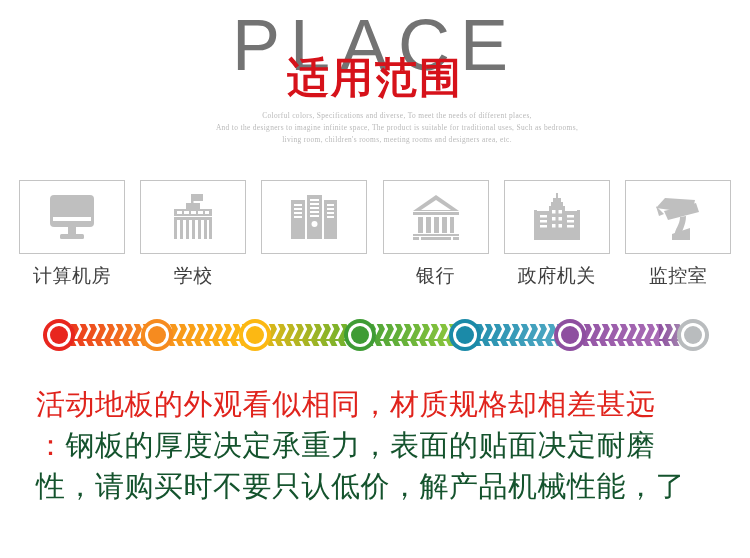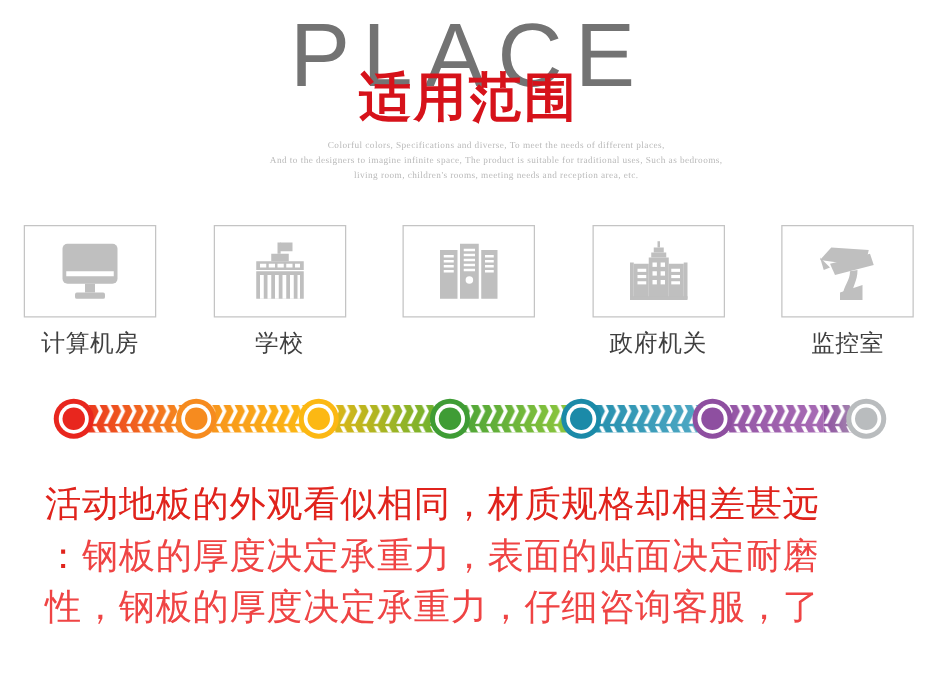--- a/index.html
+++ b/index.html
@@ -120,36 +120,36 @@
     width: 750px;
     padding: 0 36px;
     box-sizing: border-box;
     font-size: 29px;
     line-height: 41px;
     letter-spacing: 0.5px;
     color: #3a3a3a;
     text-align: left;
   }
   .tl-red { color: #e0231c; }
-  .tl-dark { color: #ef4444; }
+  .tl-dark { color: #14532d; }
   #bottom-text p { margin: 0; white-space: nowrap; }
 </style>
 </head>
 <body>
 
 <div id="header">
 
   <div id="watermark">PLACE</div>
 
   <div id="main-title">适用范围</div>
 
   <div id="subtitle">
     <div>Colorful colors, Specifications and diverse, To meet the needs of different places,</div>
     <div>And to the designers to imagine infinite space, The product is suitable for traditional uses, Such as bedrooms,</div>
-    <div>living room, children's rooms, meeting needs and reception area, etc.</div>
+    <div>living room, children's rooms, meeting rooms and designers area, etc.</div>
   </div>
 </div>
 
 <div id="icon-row">
 
   <div class="icon-cell">
     <div class="icon-box">
       <span>
         <svg width="56" height="50" viewBox="0 0 56 50">
           <rect x="6" y="3" width="44" height="32" rx="4" fill="#bfbfbf"></rect>
@@ -207,20 +207,41 @@
           <circle cx="28.5" cy="32" r="3" fill="#ffffff"></circle>
           <rect x="41" y="12" width="7" height="2" fill="#ffffff"></rect>
           <rect x="41" y="16" width="7" height="2" fill="#ffffff"></rect>
           <rect x="41" y="20" width="7" height="2" fill="#ffffff"></rect>
           <rect x="41" y="24" width="7" height="2" fill="#ffffff"></rect>
         </svg>
       </span>
     </div>
   </div>
 
+  <div class="icon-cell">
+    <div class="icon-box">
+      <span>
+        <svg width="56" height="50" viewBox="0 0 56 50">
+          <path d="M28 3 L51 19 L5 19 Z" fill="#bfbfbf"></path>
+          <path d="M28 8 L43 18 L13 18 Z" fill="#ffffff"></path>
+          <rect x="5" y="20" width="46" height="3" fill="#bfbfbf"></rect>
+          <rect x="10" y="25" width="5" height="16" fill="#bfbfbf"></rect>
+          <rect x="18" y="25" width="5" height="16" fill="#bfbfbf"></rect>
+          <rect x="26" y="25" width="5" height="16" fill="#bfbfbf"></rect>
+          <rect x="34" y="25" width="5" height="16" fill="#bfbfbf"></rect>
+          <rect x="42" y="25" width="4" height="16" fill="#bfbfbf"></rect>
+          <rect x="5" y="42" width="46" height="2" fill="#bfbfbf"></rect>
+          <rect x="5" y="45" width="6" height="3" fill="#bfbfbf"></rect>
+          <rect x="13" y="45" width="30" height="3" fill="#bfbfbf"></rect>
+          <rect x="45" y="45" width="6" height="3" fill="#bfbfbf"></rect>
+        </svg>
+      </span>
+    </div>
+    <div class="icon-label">银行</div>
+  </div>
 
   <div class="icon-cell">
     <div class="icon-box">
       <span>
         <svg width="56" height="50" viewBox="0 0 56 50">
           <rect x="27" y="1" width="2" height="5" fill="#bfbfbf"></rect>
           <rect x="24" y="6" width="8" height="4" fill="#bfbfbf"></rect>
           <rect x="22" y="10" width="12" height="4" fill="#bfbfbf"></rect>
           <rect x="20" y="14" width="16" height="33" fill="#bfbfbf"></rect>
           <rect x="23" y="18" width="3.5" height="3.5" fill="#ffffff"></rect>
@@ -331,14 +352,14 @@
       <circle cx="655" cy="17" r="16" fill="#b9bcbe"></circle>
         <circle cx="655" cy="17" r="12" fill="#fff"></circle>
         <circle cx="655" cy="17" r="9" fill="#b9bcbe"></circle>
     </g>
   </svg>
 </div>
 
 <div id="bottom-text">
   <p class="tl-red">活动地板的外观看似相同，材质规格却相差甚远</p>
   <p><span class="tl-red">：</span><span class="tl-dark">钢板的厚度决定承重力，表面的贴面决定耐磨</span></p>
-  <p class="tl-dark">性，钢板的厚度决定承重力，仔细咨询客服，了</p>
+  <p class="tl-dark">性，请购买时不要只认低价，解产品机械性能，了</p>
 </div>
 
 </body></html>

